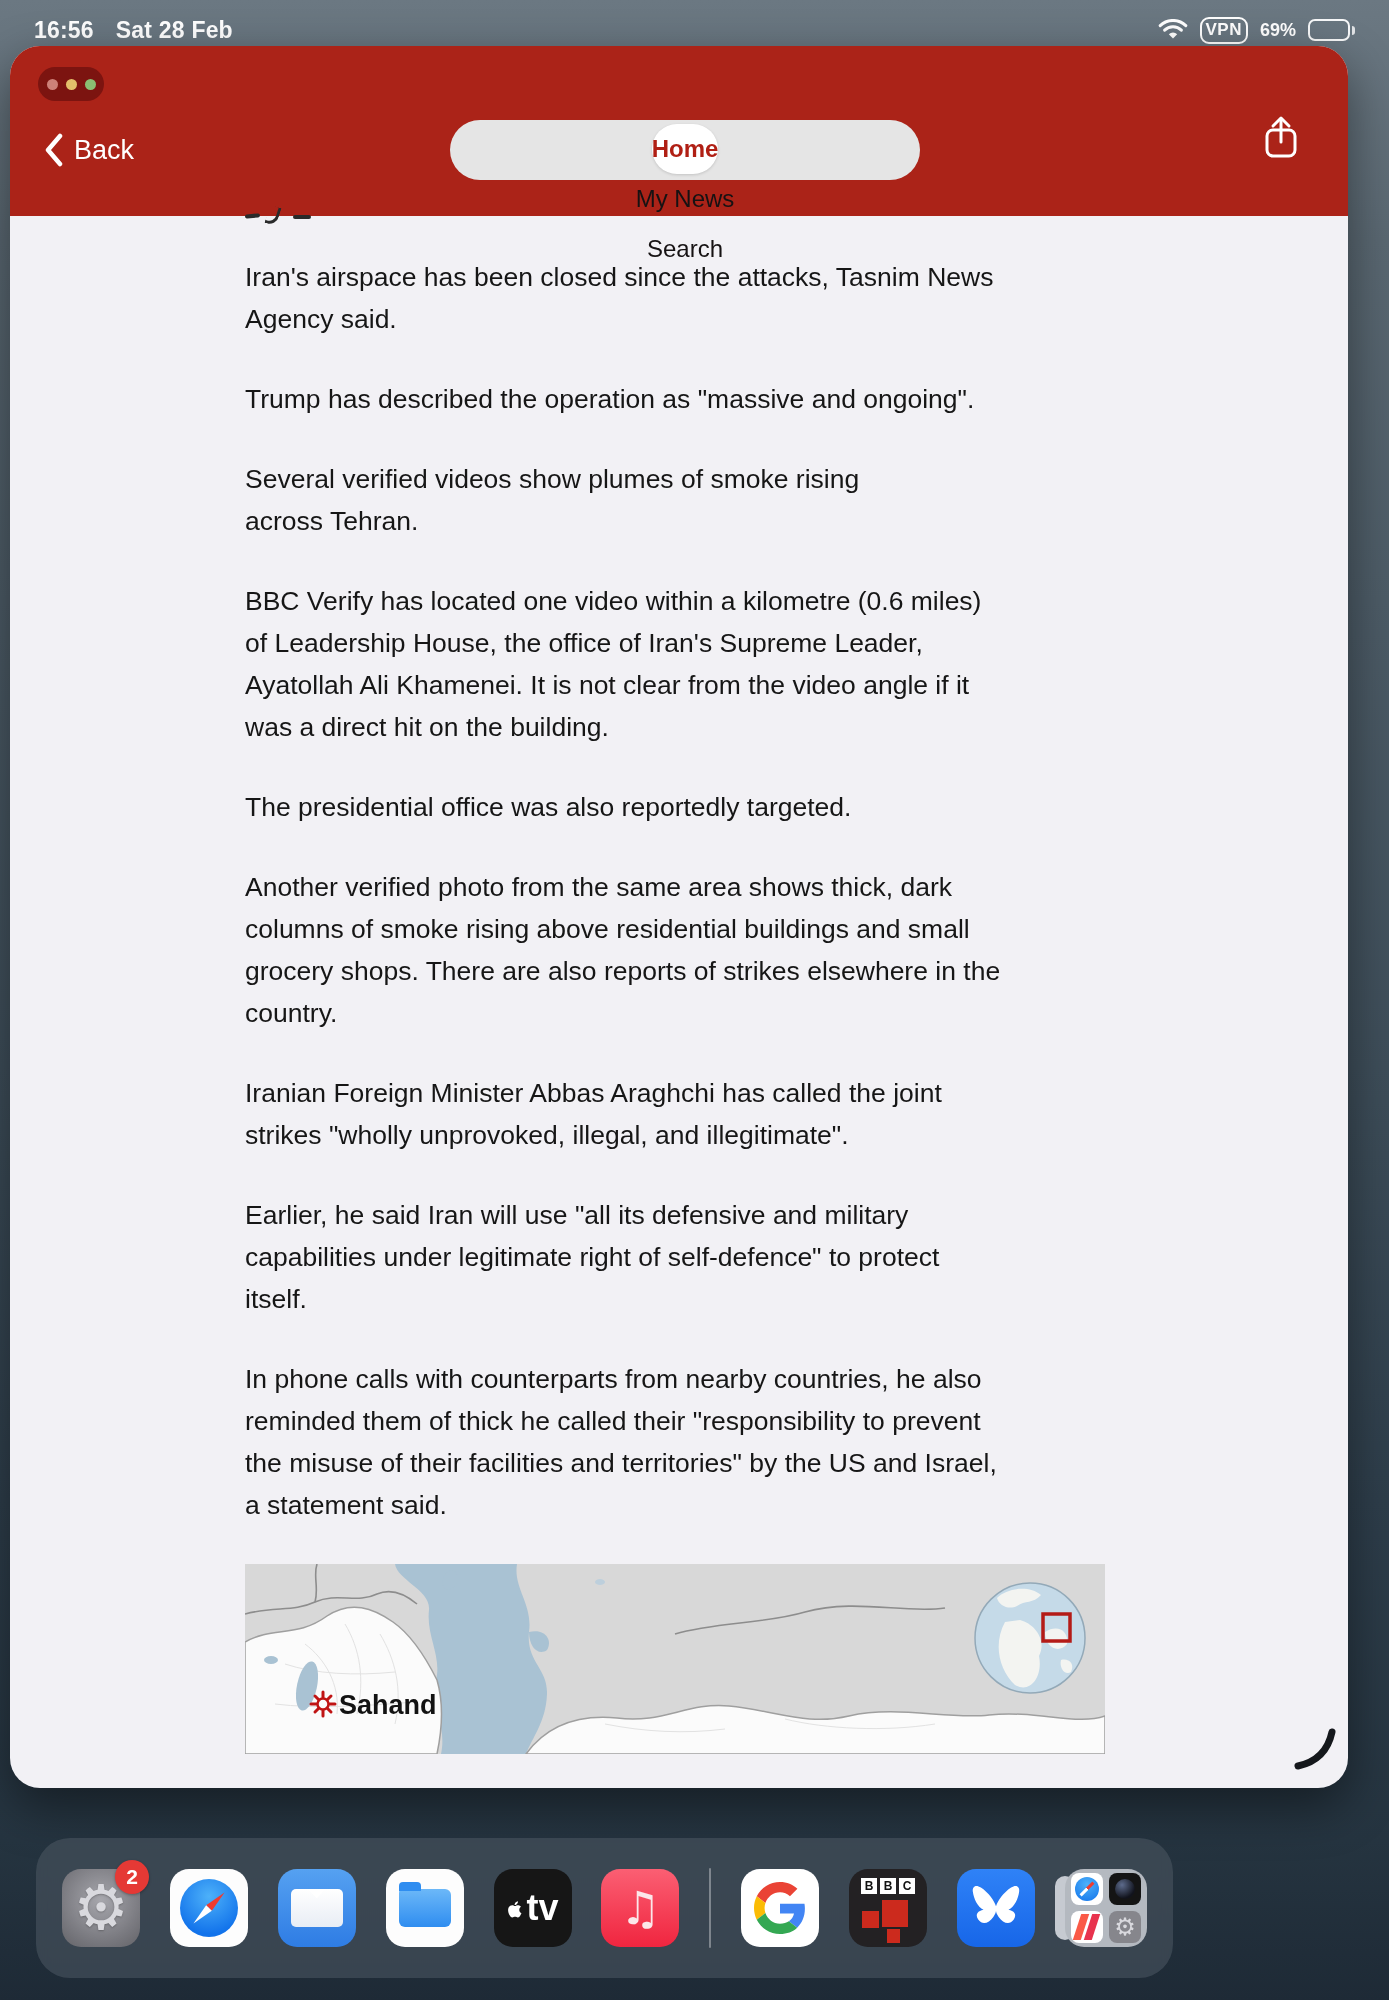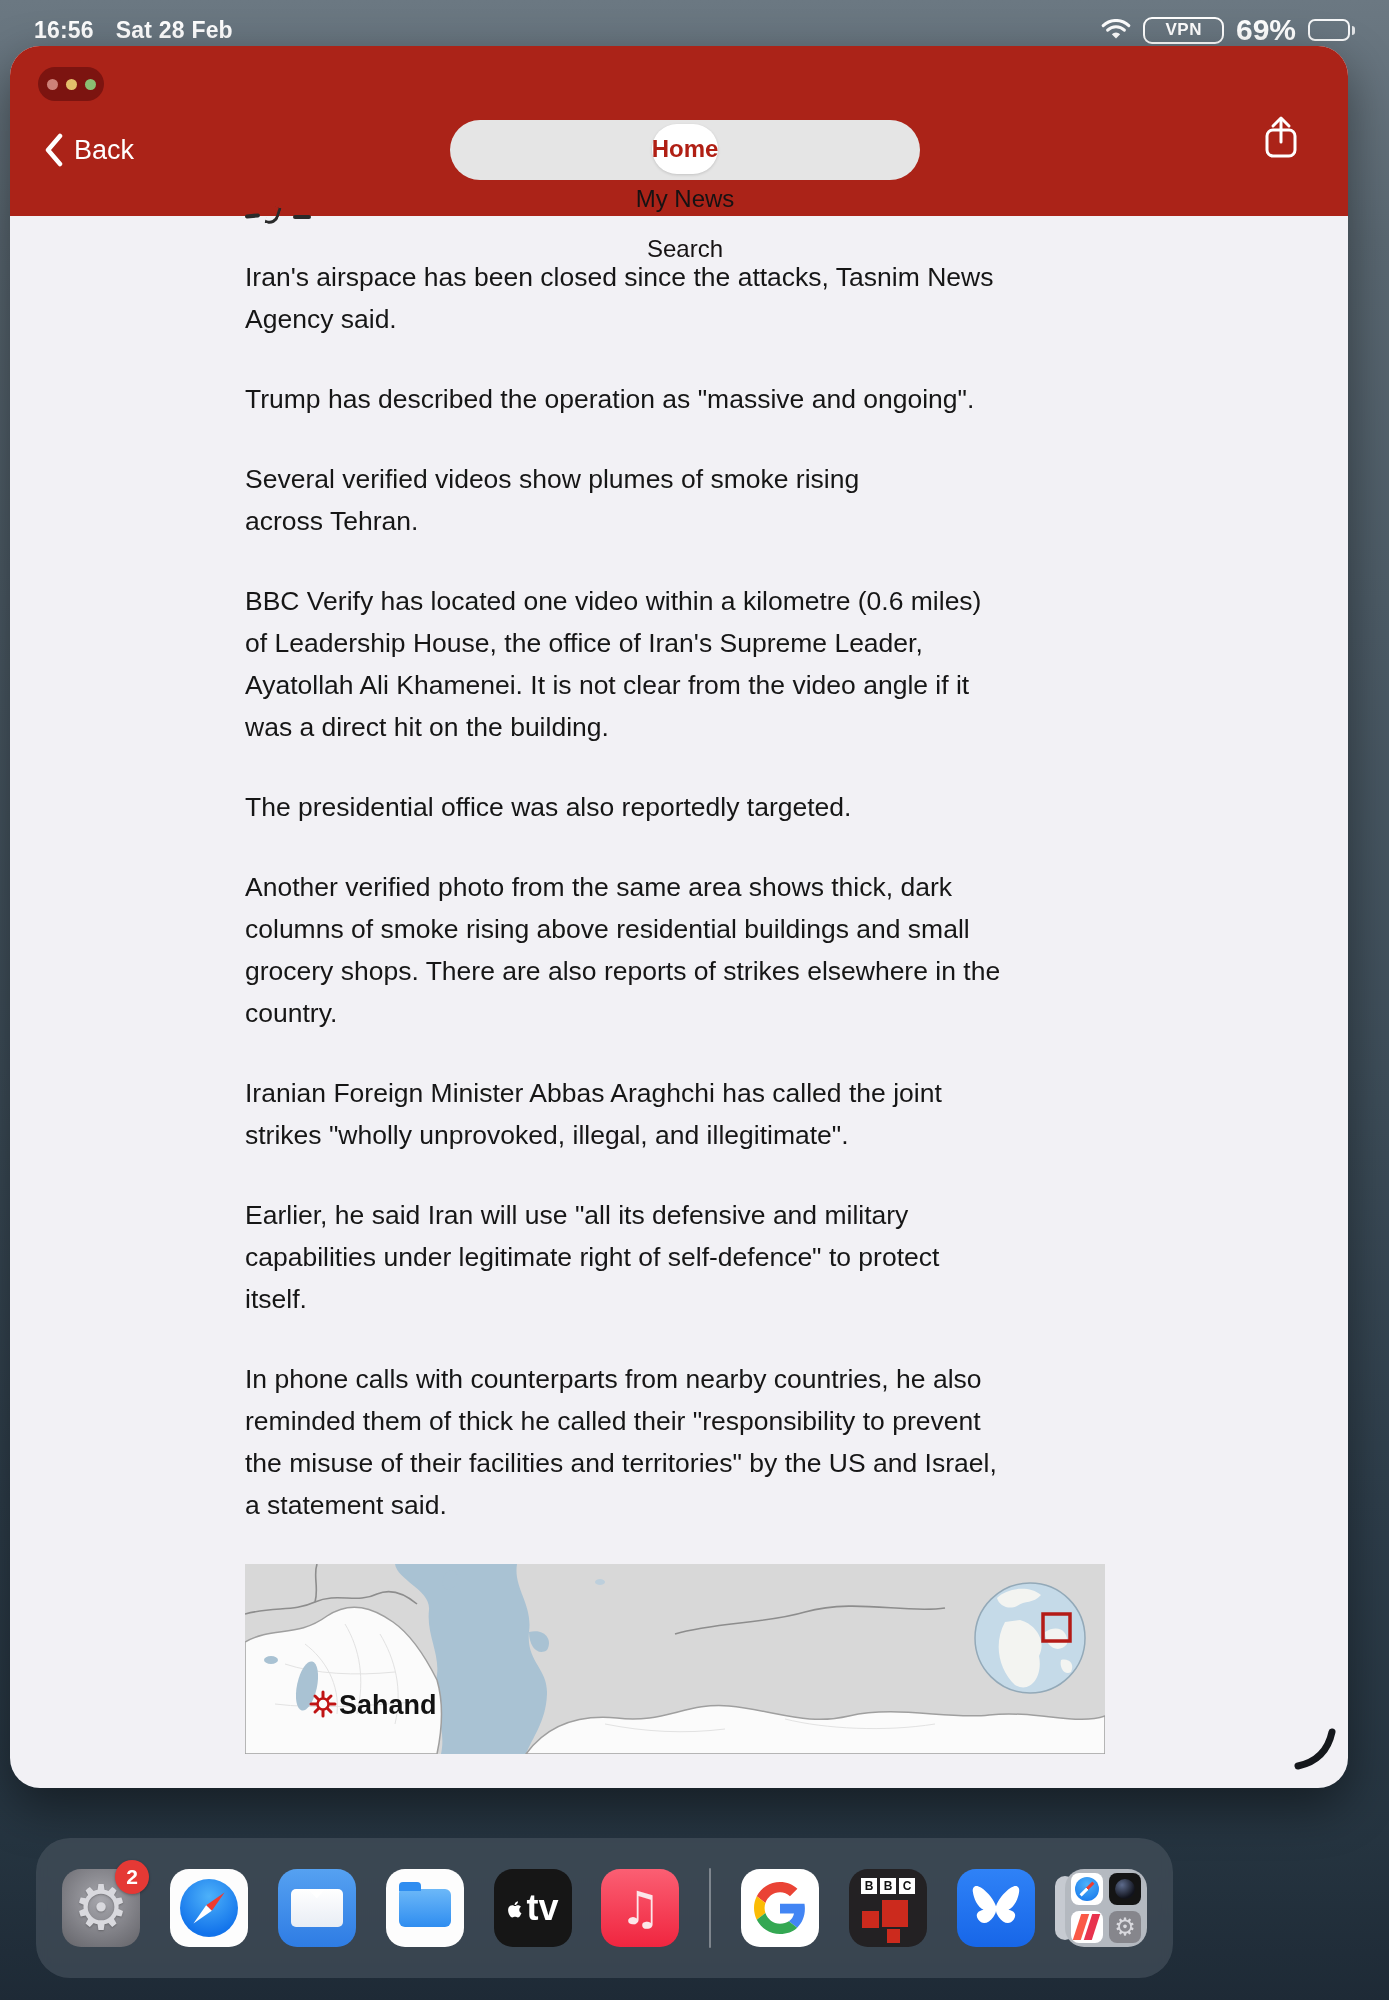--- a/index.html
+++ b/index.html
@@ -6,22 +6,22 @@
   body{
     width:1389px;height:2000px;position:relative;overflow:hidden;
     font-family:"Liberation Sans",sans-serif;
     background:linear-gradient(180deg,#6b7882 0%,#5a6872 12%,#4d5c67 30%,#3d4d59 55%,#2e3e4b 75%,#253440 92%,#1e2a36 100%);
   }
   
   .statusbar{position:absolute;top:0;left:0;right:0;height:60px;display:flex;align-items:center;justify-content:space-between;padding:0 34px;box-sizing:border-box;color:#fff;}
   .sb-left{display:flex;gap:22px;font-size:23px;font-weight:600;letter-spacing:.2px;}
   .sb-right{display:flex;align-items:center;gap:12px;}
   .wifi-icon svg{display:block;}
-  .vpn-pill{border:2.5px solid #fff;border-radius:9px;font-size:17px;font-weight:700;padding:1px 20px 2px;letter-spacing:.5px;}
-  .batt-pct{font-size:30px;font-weight:600;}
+  .vpn-pill{border:2.5px solid #fff;border-radius:9px;font-size:17px;font-weight:700;padding:1px 4px 2px;letter-spacing:.5px;}
+  .batt-pct{font-size:18px;font-weight:600;}
   .battery{display:flex;align-items:center;}
   .batt-body{width:42px;height:22px;border:2px solid rgba(255,255,255,.95);border-radius:7px;padding:2px;box-sizing:border-box;}
   .batt-fill{height:100%;width:69%;background:#fff;border-radius:3px;}
   .batt-tip{width:3px;height:9px;background:rgba(255,255,255,.8);border-radius:0 3px 3px 0;margin-left:2px;}
 
   
   .window{position:absolute;left:10px;top:46px;width:1338px;height:1742px;border-radius:30px;overflow:hidden;background:#f2f1f5;box-shadow:0 18px 50px rgba(0,0,0,.45);}
   .app-header{position:relative;height:170px;background:#ab2318;}
   .traffic-pill{position:absolute;left:28px;top:21px;width:66px;height:34px;background:#7c1410;border-radius:17px;display:flex;align-items:center;justify-content:center;gap:8px;}
   .tdot{width:11px;height:11px;border-radius:50%;}

